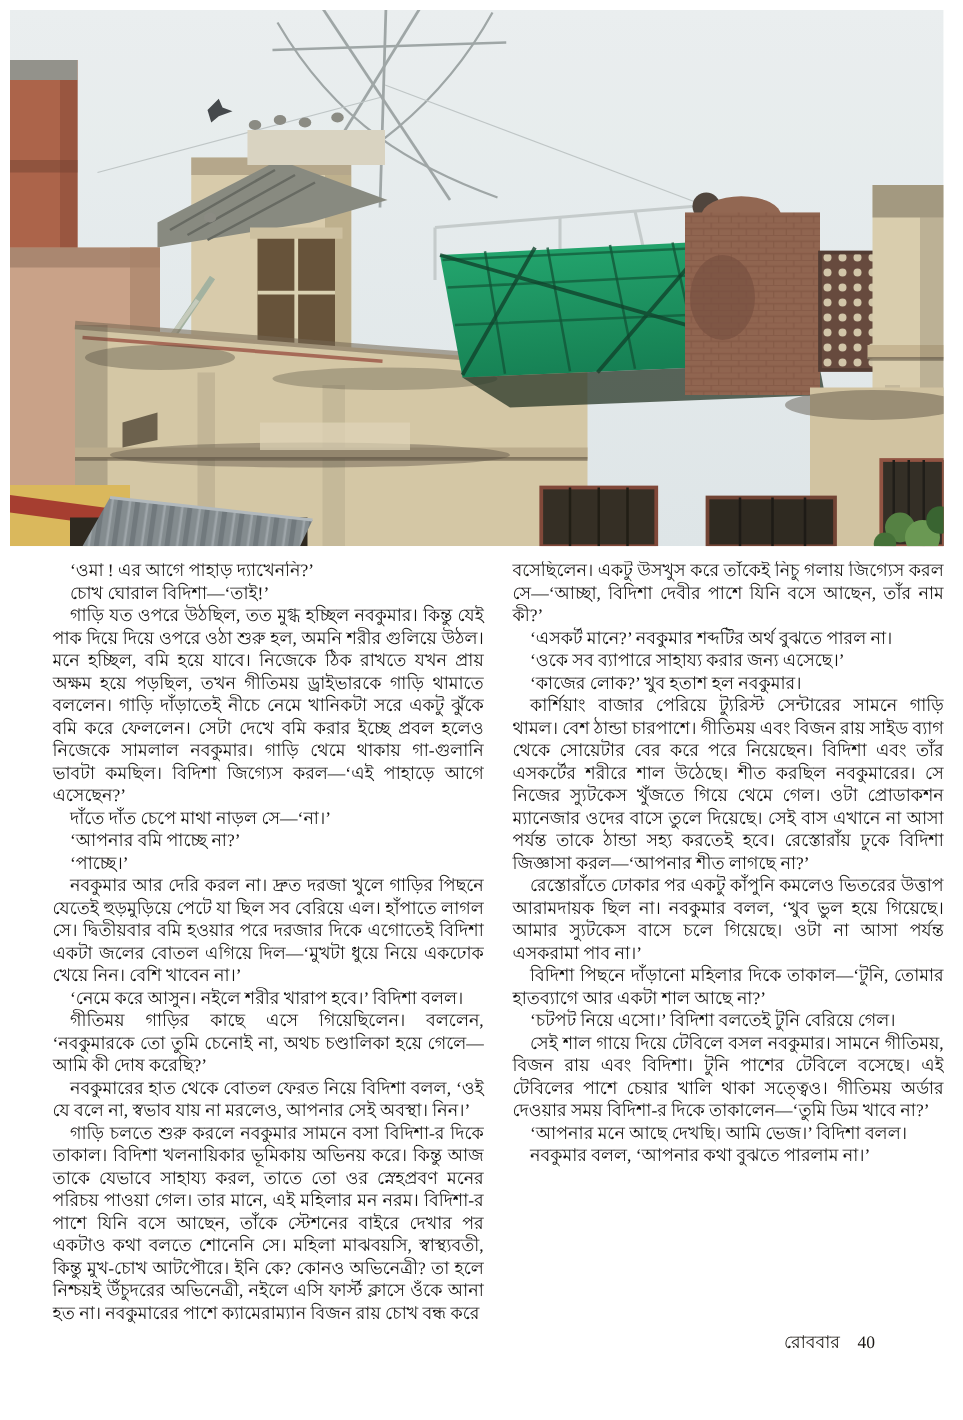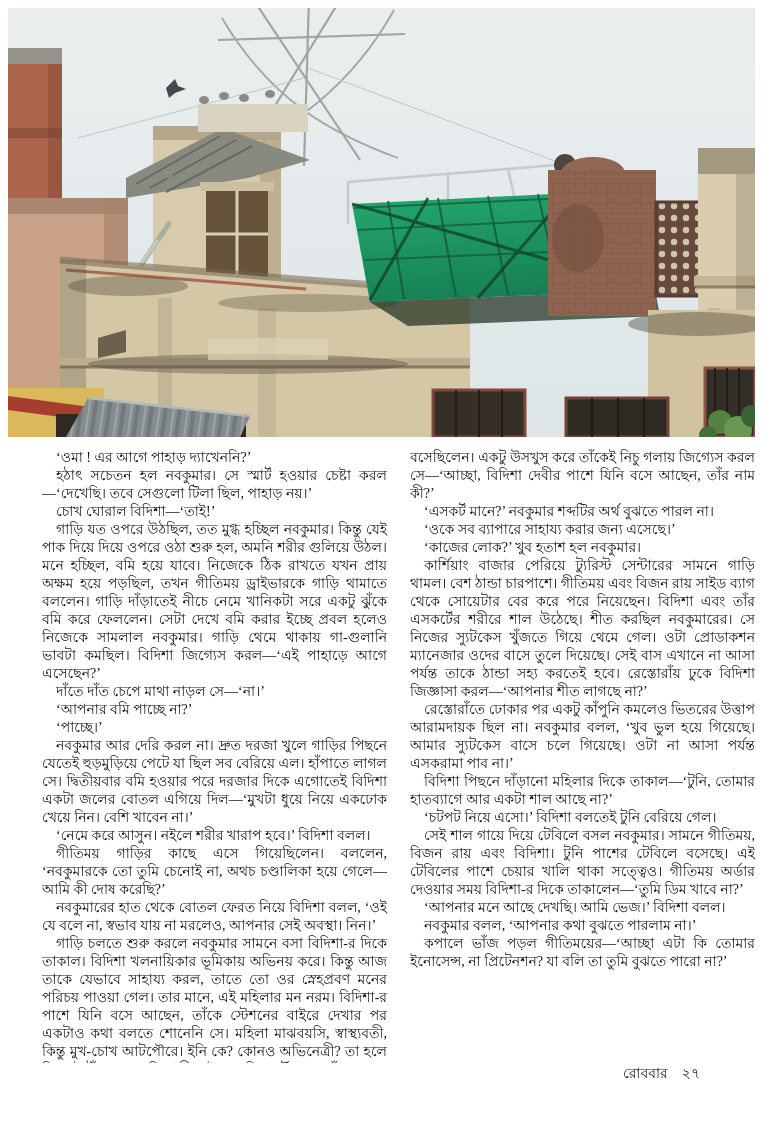--- a/index.html
+++ b/index.html
@@ -186,21 +186,20 @@
         <circle cx="700" cy="427" r="9" fill="#3c6a2e"></circle>
       </g>
 
       <rect x="0" y="0" width="747" height="429" fill="#ffffff" opacity="0.05"></rect>
     </svg>
   </div>
 
   <div class="text-area">
     <div class="col" id="left-col">
         <p class="para indent">‘ওমা ! এর আগে পাহাড় দ্যাখেননি?’</p>
-        <p class="para indent">হঠাৎ সচেতন হল নবকুমার। সে স্মার্ট হওয়ার চেষ্টা করল—‘দেখেছি। তবে সেগুলো টিলা ছিল, পাহাড় নয়।’</p>
         <p class="para indent">চোখ ঘোরাল বিদিশা—‘তাই!’</p>
         <p class="para indent">গাড়ি যত ওপরে উঠছিল, তত মুগ্ধ হচ্ছিল নবকুমার। কিন্তু যেই পাক দিয়ে দিয়ে ওপরে ওঠা শুরু হল, অমনি শরীর গুলিয়ে উঠল। মনে হচ্ছিল, বমি হয়ে যাবে। নিজেকে ঠিক রাখতে যখন  প্রায় অক্ষম হয়ে পড়ছিল, তখন গীতিময় ড্রাইভারকে গাড়ি থামাতে বললেন। গাড়ি দাঁড়াতেই নীচে নেমে খানিকটা সরে একটু ঝুঁকে বমি করে ফেললেন। সেটা দেখে বমি করার ইচ্ছে প্রবল হলেও নিজেকে সামলাল নবকুমার। গাড়ি থেমে থাকায় গা-গুলানি ভাবটা কমছিল। বিদিশা জিগ্যেস করল—‘এই পাহাড়ে আগে এসেছেন?’</p>
         <p class="para indent">দাঁতে দাঁত চেপে মাথা নাড়ল সে—‘না।’</p>
         <p class="para indent">‘আপনার বমি পাচ্ছে না?’</p>
         <p class="para indent">‘পাচ্ছে।’</p>
         <p class="para indent">নবকুমার আর দেরি করল না। দ্রুত দরজা খুলে গাড়ির পিছনে যেতেই হুড়মুড়িয়ে পেটে যা ছিল সব বেরিয়ে এল। হাঁপাতে লাগল সে। দ্বিতীয়বার বমি হওয়ার পরে দরজার দিকে এগোতেই বিদিশা একটা জলের বোতল এগিয়ে দিল—‘মুখটা ধুয়ে নিয়ে একঢোক খেয়ে নিন। বেশি খাবেন না।’</p>
         <p class="para indent">‘নেমে করে আসুন। নইলে শরীর খারাপ হবে।’ বিদিশা বলল।</p>
         <p class="para indent">গীতিময় গাড়ির কাছে এসে গিয়েছিলেন। বললেন, ‘নবকুমারকে তো তুমি চেনোই না, অথচ চণ্ডালিকা হয়ে গেলে—আমি কী দোষ করেছি?’</p>
         <p class="para indent">নবকুমারের হাত থেকে বোতল ফেরত নিয়ে বিদিশা বলল, ‘ওই যে বলে না, স্বভাব যায় না মরলেও, আপনার সেই অবস্থা। নিন।’</p>
         <p class="para indent">গাড়ি চলতে শুরু করলে নবকুমার সামনে বসা বিদিশা-র দিকে তাকাল। বিদিশা খলনায়িকার ভূমিকায় অভিনয় করে। কিন্তু আজ তাকে যেভাবে সাহায্য করল, তাতে তো ওর স্নেহপ্রবণ মনের পরিচয় পাওয়া গেল। তার মানে, এই মহিলার মন নরম। বিদিশা-র পাশে যিনি বসে আছেন, তাঁকে স্টেশনের বাইরে দেখার পর একটাও কথা বলতে শোনেনি সে। মহিলা মাঝবয়সি, স্বাস্থ্যবতী, কিন্তু মুখ-চোখ আটপৌরে। ইনি কে? কোনও অভিনেত্রী? তা হলে নিশ্চয়ই উঁচুদরের অভিনেত্রী, নইলে এসি ফার্স্ট ক্লাসে ওঁকে আনা হত না। নবকুমারের পাশে ক্যামেরাম্যান বিজন রায় চোখ বন্ধ করে</p>
@@ -210,21 +209,20 @@
         <p class="para indent">‘এসকর্ট মানে?’ নবকুমার শব্দটির অর্থ বুঝতে পারল না।</p>
         <p class="para indent">‘ওকে সব ব্যাপারে সাহায্য করার জন্য এসেছে।’</p>
         <p class="para indent">‘কাজের লোক?’ খুব হতাশ হল নবকুমার।</p>
         <p class="para indent">কার্শিয়াং বাজার পেরিয়ে ট্যুরিস্ট সেন্টারের সামনে গাড়ি থামল। বেশ ঠান্ডা চারপাশে। গীতিময় এবং বিজন রায় সাইড ব্যাগ থেকে সোয়েটার বের করে পরে নিয়েছেন। বিদিশা এবং তাঁর এসকর্টের শরীরে শাল উঠেছে। শীত করছিল নবকুমারের। সে নিজের স্যুটকেস খুঁজতে গিয়ে থেমে গেল। ওটা প্রোডাকশন ম্যানেজার ওদের বাসে তুলে দিয়েছে। সেই বাস এখানে না আসা পর্যন্ত তাকে ঠান্ডা সহ্য করতেই হবে। রেস্তোরাঁয় ঢুকে বিদিশা জিজ্ঞাসা করল—‘আপনার শীত লাগছে না?’</p>
         <p class="para indent">রেস্তোরাঁতে ঢোকার পর একটু কাঁপুনি কমলেও ভিতরের উত্তাপ আরামদায়ক ছিল না। নবকুমার বলল, ‘খুব ভুল হয়ে গিয়েছে। আমার স্যুটকেস বাসে চলে গিয়েছে। ওটা না আসা পর্যন্ত এসকরামা পাব না।’</p>
         <p class="para indent">বিদিশা পিছনে দাঁড়ানো মহিলার দিকে তাকাল—‘টুনি, তোমার হাতব্যাগে আর একটা শাল আছে না?’</p>
         <p class="para indent">‘চটপট নিয়ে এসো।’ বিদিশা বলতেই টুনি বেরিয়ে গেল।</p>
         <p class="para indent">সেই শাল গায়ে দিয়ে টেবিলে বসল নবকুমার। সামনে গীতিময়, বিজন রায় এবং বিদিশা। টুনি পাশের টেবিলে বসেছে। এই টেবিলের পাশে চেয়ার খালি থাকা সত্ত্বেও। গীতিময় অর্ডার দেওয়ার সময় বিদিশা-র দিকে তাকালেন—‘তুমি ডিম খাবে না?’</p>
         <p class="para indent">‘আপনার মনে আছে দেখছি। আমি ভেজ।’ বিদিশা বলল।</p>
         <p class="para indent">নবকুমার বলল, ‘আপনার কথা বুঝতে পারলাম না।’</p>
-        <p class="para indent">কপালে ভাঁজ পড়ল গীতিময়ের—‘আচ্ছা এটা কি তোমার ইনোসেন্স, না প্রিটেনশন? যা বলি তা তুমি বুঝতে পারো না?’</p>
       </div>
   </div>
 
   <div class="footer">
-    <span>রোববার</span><span class="num">২৭</span>
+    <span>রোববার</span><span class="num">40</span>
   </div>
 
 </div>
 
 </body></html>

